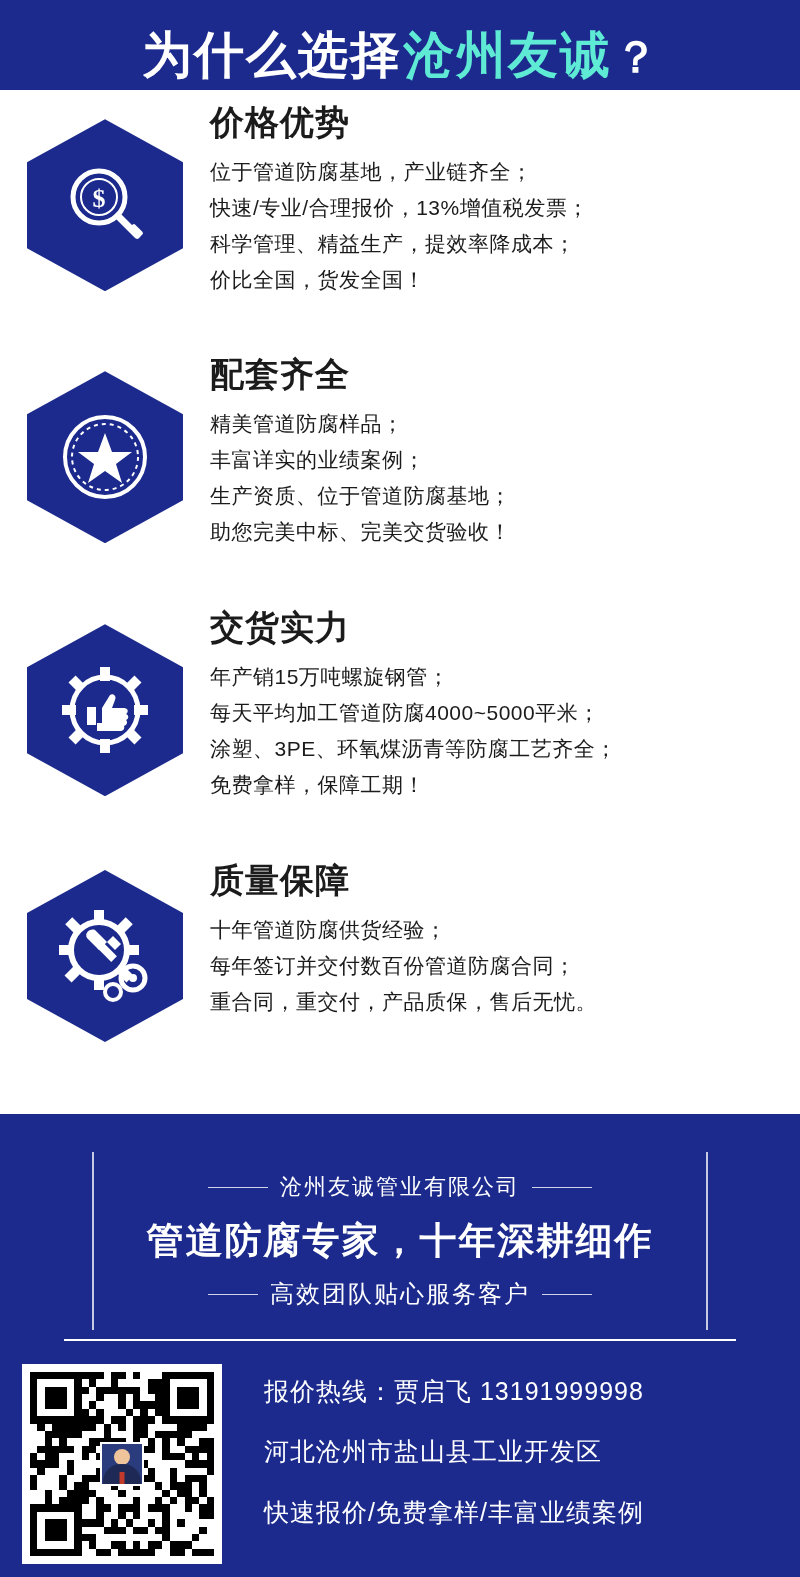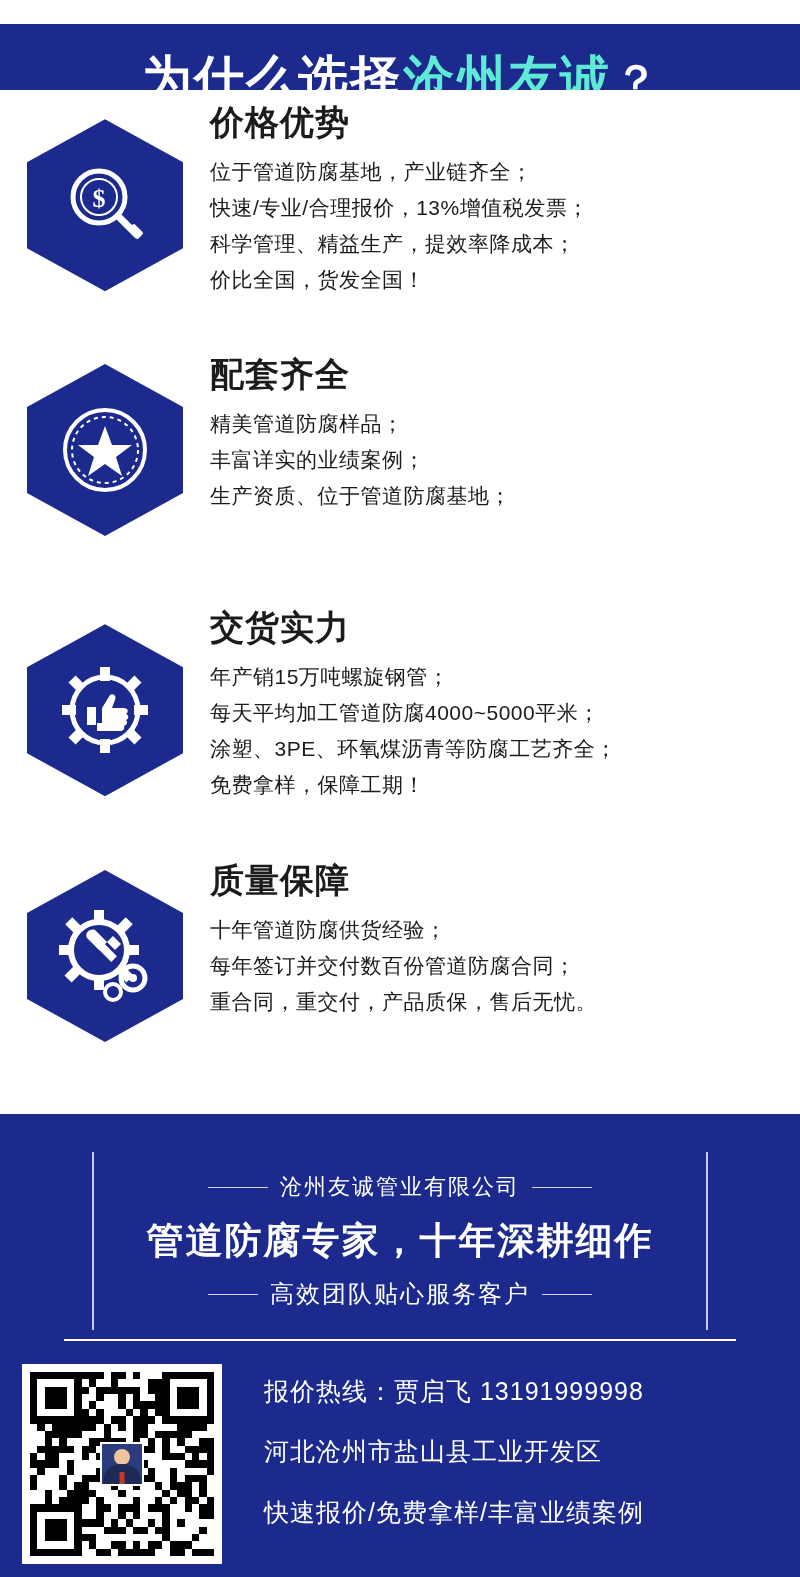--- a/index.html
+++ b/index.html
@@ -13,21 +13,21 @@
     position:relative;
     background:#ffffff;
     overflow:hidden;
   }
 
   
   .header {
     position:absolute; left:0; top:0;
     width:800px; height:111px;
     background:#1b2a8c;
-    display:flex; align-items:center; justify-content:center;margin-top:24px;
+    display:flex; align-items:center; justify-content:center;
   }
   .header-inner {
     display:flex; align-items:baseline; justify-content:center;
     white-space:nowrap;
   }
   .header-txt {
     font-size:50px; font-weight:bold; color:#ffffff;
     letter-spacing:2px;
     font-family:"Liberation Sans", sans-serif;
   }
@@ -196,20 +196,21 @@
               <polygon points="48,24 55,43 75,43 59,55 65,74 48,62 31,74 37,55 21,43 41,43" fill="#ffffff"></polygon>
             </svg>
           </span>
         </div>
       </div>
       <div class="feat-text">
         <div class="feat-title">配套齐全</div>
         <div class="feat-line">精美管道防腐样品；</div>
         <div class="feat-line">丰富详实的业绩案例；</div>
         <div class="feat-line">生产资质、位于管道防腐基地；</div>
+        <div class="feat-line">助您完美中标、完美交货验收！</div>
       </div>
     </div>
 
     <div class="feature" style="top:515px;">
       <div class="feat-icon-wrap">
         <div class="hex">
           <span>
             <svg width="98" height="98" viewBox="0 0 98 98">
               <g fill="none" stroke="#ffffff" stroke-width="5">
                 <circle cx="49" cy="49" r="33"></circle>

